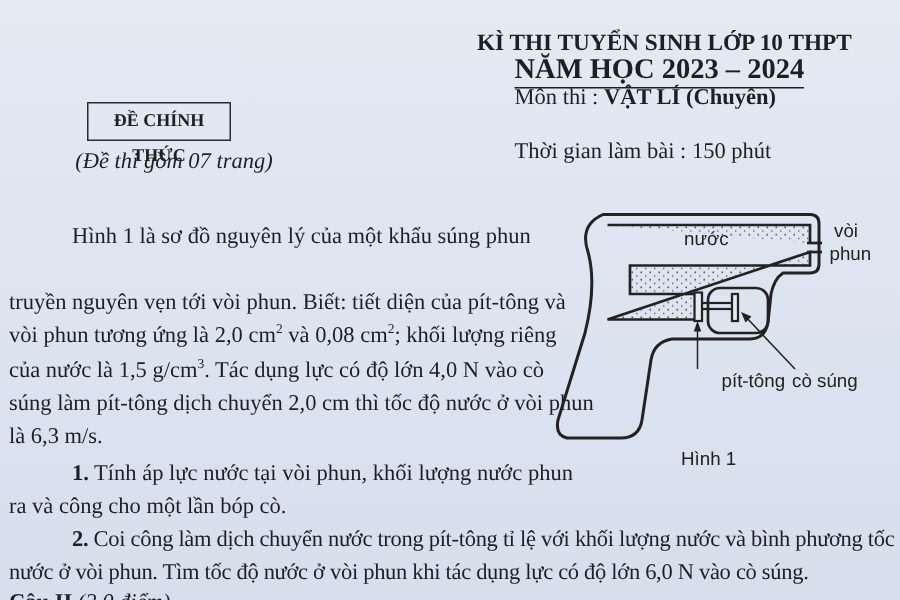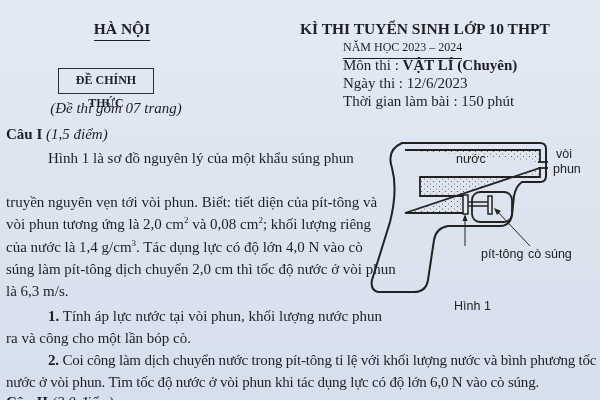--- a/index.html
+++ b/index.html
@@ -19,61 +19,56 @@
     }
     .hdr-left .l1 { font-weight: bold; font-size: 15.5px; line-height: 18px; }
     .hdr-left .l2 { font-weight: bold; font-size: 15.5px; line-height: 18px; display: inline-block; border-bottom: 1.5px solid #1d1f26; padding-bottom: 2px; }
     .official-box {
       position: absolute; left: 58px; top: 68px; width: 96px; height: 26px;
       border: 1.5px solid #2a2c33; box-sizing: border-box;
       text-align: center; font-weight: bold; font-size: 12px; line-height: 23px;
     }
     .pages-note { position: absolute; left: 0; top: 100px; width: 232px; text-align: center; font-style: italic; font-size: 15px; }
     .hdr-right { position: absolute; left: 300px; top: 20px; }
-    .hdr-right .t1 { font-weight: bold; font-size: 15.5px; line-height: 18px; position: absolute; left: 0; top: 0; white-space: nowrap; }
-    .hdr-right .t2 { font-weight: normal; font-size: 12px; line-height: 18px; position: absolute; left: 43px; top: 18px; white-space: nowrap; border-bottom: 1.5px solid #1d1f26; padding-bottom: 2px; }
+    .hdr-right .t1 { font-weight: bold; font-size: 15.5px; line-height: 18px; position: absolute; left: 18px; top: 0; white-space: nowrap; }
+    .hdr-right .t2 { font-weight: bold; font-size: 19px; line-height: 18px; position: absolute; left: 43px; top: 18px; white-space: nowrap; border-bottom: 1.5px solid #1d1f26; padding-bottom: 2px; }
     .meta { position: absolute; left: 343px; font-size: 15px; line-height: 18px; white-space: nowrap; }
     .meta b { font-weight: bold; }
     .q-title { position: absolute; left: 6px; font-size: 15px; white-space: nowrap; }
     .q-title b { font-weight: bold; }
     .q-title i { font-style: italic; }
     .para { position: absolute; left: 6px; font-size: 15px; line-height: 22.5px; white-space: nowrap; }
     .para sup { font-size: 9px; vertical-align: 6px; line-height: 0; }
     .indent { padding-left: 42px; }
     .figure { position: absolute; left: 370px; top: 130px; width: 230px; height: 190px; }
     .fig-label { font-family: "Liberation Sans", "DejaVu Sans", sans-serif; font-size: 12.5px; position: absolute; white-space: nowrap; color: #222; }
     .fig-caption { font-family: "Liberation Sans", "DejaVu Sans", sans-serif; font-size: 12.5px; position: absolute; left: 454px; top: 299px; color: #222; }
   </style>
 </head>
 <body>
 
 <div class="page">
 
   <div class="hdr-left">
-    <div><span class="l2">HÀ NỘI</span></div>
   </div>
   <div class="official-box">ĐỀ CHÍNH THỨC</div>
   <div class="pages-note">(Đề thi gồm 07 trang)</div>
 
   <div class="hdr-right">
     <div class="t1">KÌ THI TUYỂN SINH LỚP 10 THPT</div>
     <div class="t2">NĂM HỌC 2023 – 2024</div>
   </div>
   <div class="meta" style="top:56px;"><span>Môn thi : </span><b>VẬT LÍ (Chuyên)</b></div>
-  <div class="meta" style="top:74px;">Ngày thi : 12/6/2023</div>
   <div class="meta" style="top:92px;">Thời gian làm bài : 150 phút</div>
 
-  <div class="q-title" style="top:126px;">
-    <b>Câu I</b> <i>(1,5 điểm)</i>
-  </div>
 
   <div class="para indent" style="top:147px;">Hình 1 là sơ đồ nguyên lý của một khẩu súng phun</div>
   <div class="para" style="top:191px;">truyền nguyên vẹn tới vòi phun. Biết: tiết diện của pít-tông và</div>
   <div class="para" style="top:213px;"><span>vòi phun tương ứng là  2,0 cm</span><sup>2</sup><span> và  0,08 cm</span><sup>2</sup><span>; khối lượng riêng</span></div>
-  <div class="para" style="top:236px;"><span>của nước là  1,4 g/cm</span><sup>3</sup><span>.  Tác dụng lực có độ lớn 4,0 N vào cò</span></div>
+  <div class="para" style="top:236px;"><span>của nước là  1,5 g/cm</span><sup>3</sup><span>.  Tác dụng lực có độ lớn 4,0 N vào cò</span></div>
   <div class="para" style="top:258px;">súng làm pít-tông dịch chuyển 2,0 cm thì tốc độ nước ở vòi phun</div>
   <div class="para" style="top:280px;">là  6,3 m/s.</div>
 
   <div class="para indent" style="top:305px;"><b>1.</b><span> Tính áp lực nước tại vòi phun, khối lượng nước phun</span></div>
   <div class="para" style="top:327px;">ra và công cho một lần bóp cò.</div>
 
   <div class="para indent" style="top:349px; letter-spacing:-0.2px;"><b>2.</b><span> Coi công làm dịch chuyển nước trong pít-tông tỉ lệ với khối lượng nước và bình phương tốc độ</span></div>
 
   <div class="para" style="top:371px; letter-spacing:-0.2px;">nước ở vòi phun. Tìm tốc độ nước ở vòi phun khi tác dụng lực có độ lớn 6,0 N vào cò súng.</div>
 

